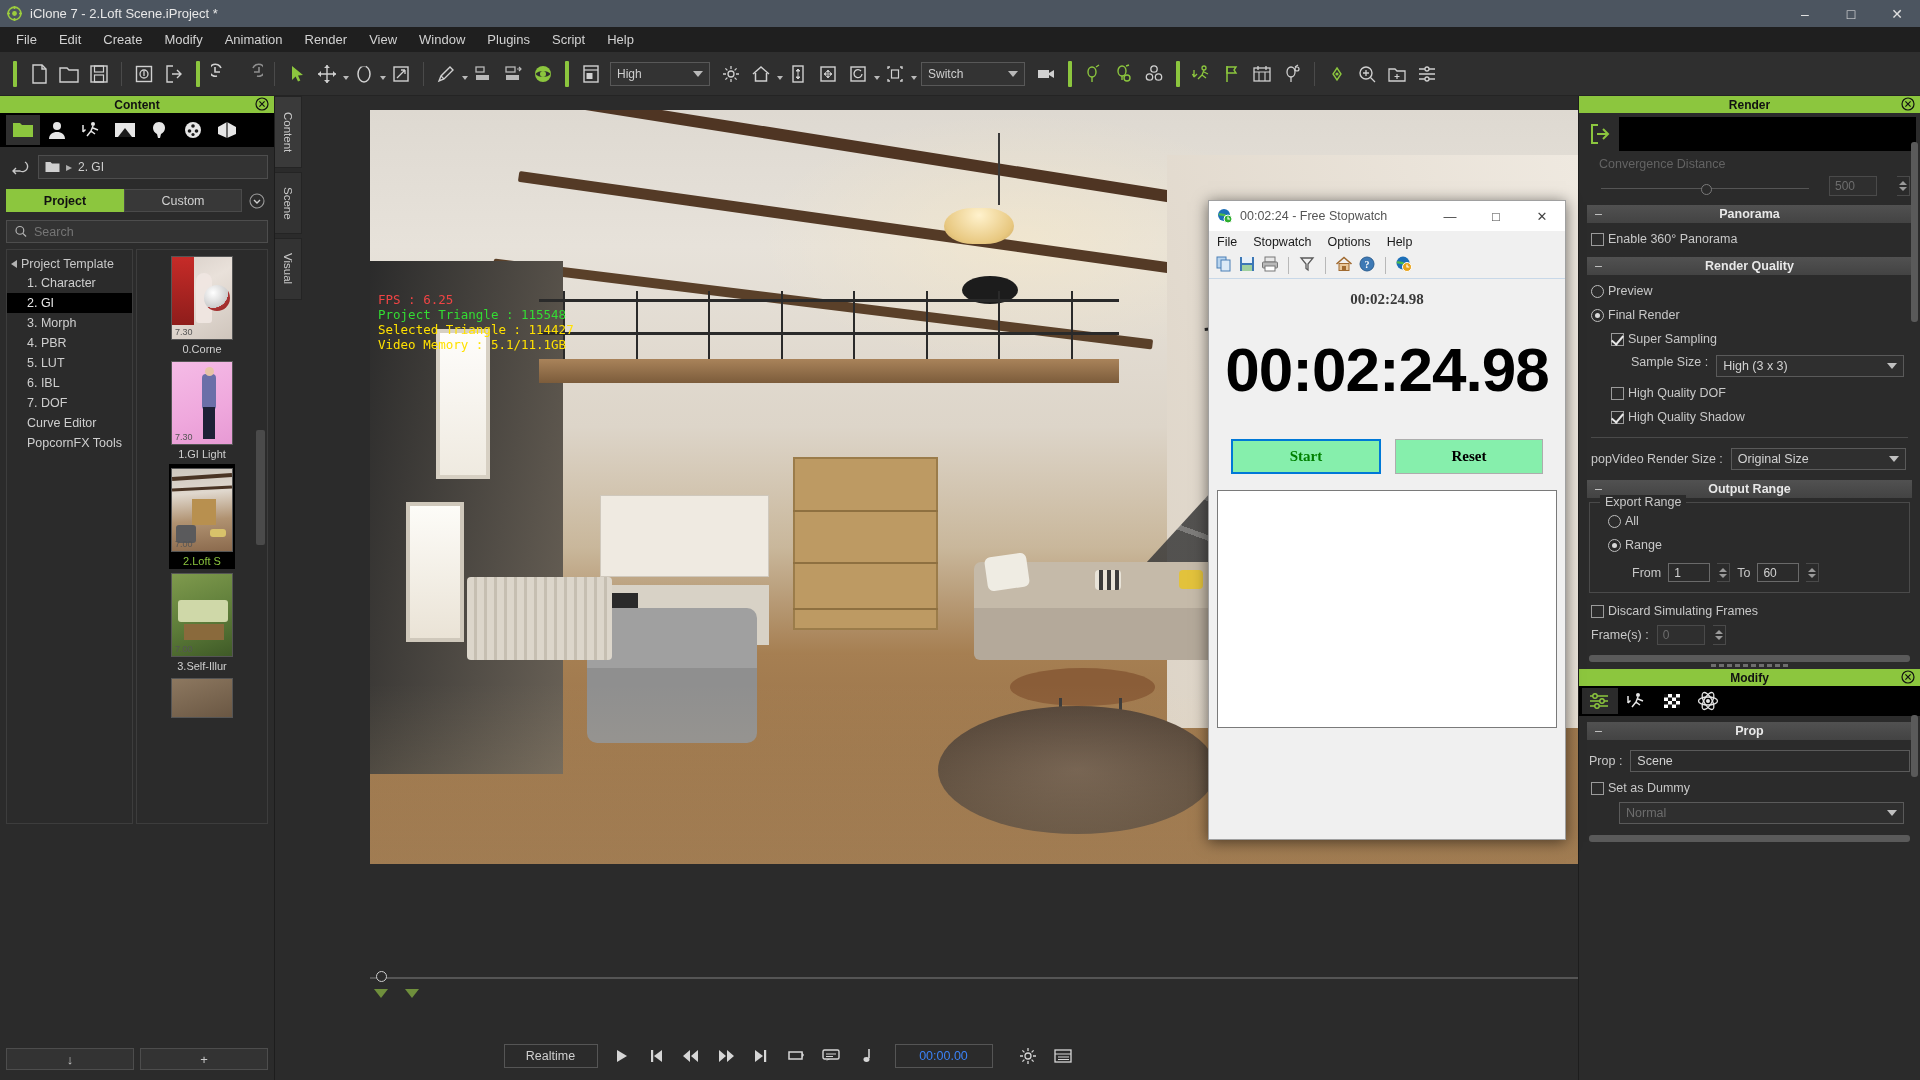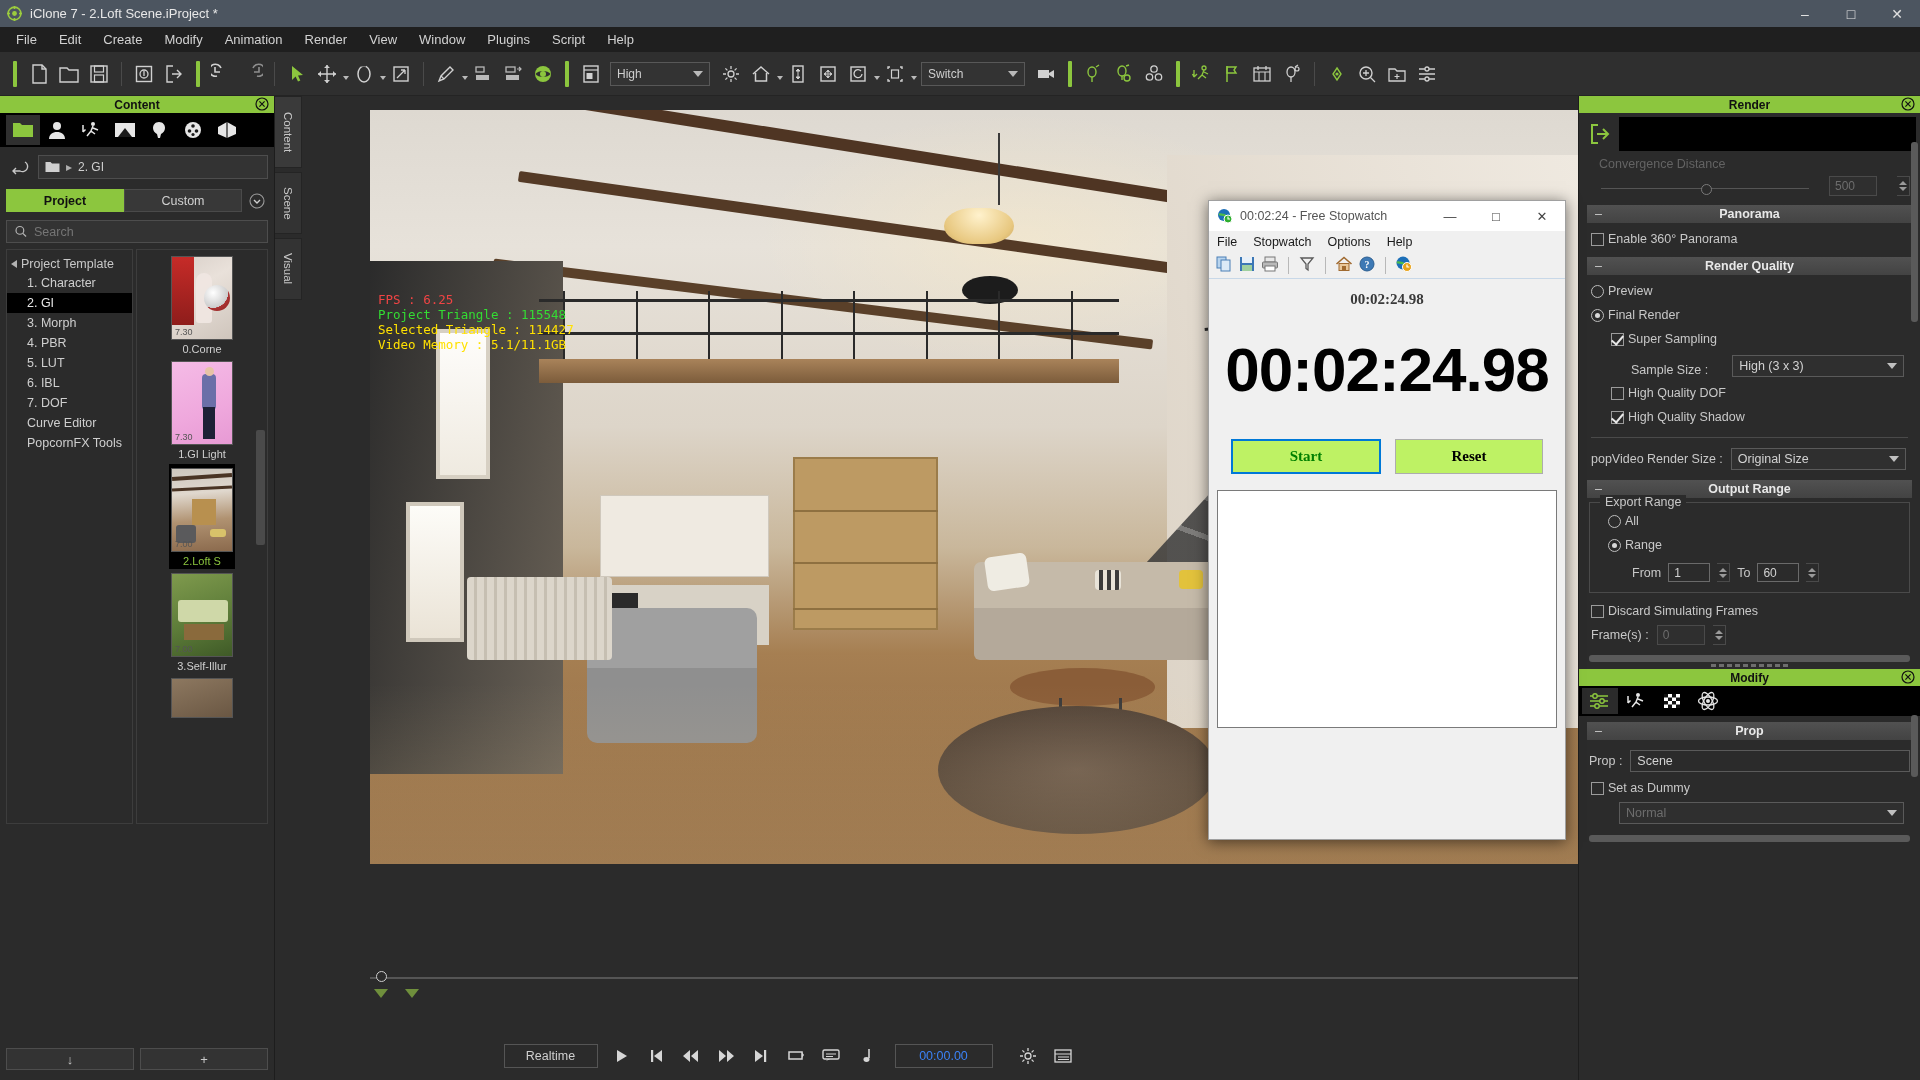--- a/index.html
+++ b/index.html
@@ -157,21 +157,21 @@
   .sw-title { height:30px; background:#fff; display:flex; align-items:center; padding-left:8px; font-size:12.5px; color:#555; }
   .sw-title .ico { width:16px; height:16px; margin-right:7px; }
   .sw-wbtns { margin-left:auto; display:flex; height:30px;}
   .sw-wbtn { width:46px; height:30px; display:flex; align-items:center; justify-content:center; color:#444; font-size:13px;}
   .sw-menu { height:22px; background:#f0f0f0; display:flex; align-items:center; padding-left:8px; gap:16px; font-size:12.5px; color:#1a1a1a;}
   .sw-tools { height:26px; background:#f0f0f0; display:flex; align-items:center; padding-left:6px; gap:5px; border-bottom:1px solid #c8d8e8;}
   .sw-tsep { width:1px; height:17px; background:#b8b8b8; margin:0 4px;}
   .sw-small { text-align:center; padding-top:12px; font-size:15px; font-weight:bold; color:#3a3a3a; font-family:"Liberation Serif", serif;}
   .sw-big { text-align:center; padding:26px 0 0 0; font-size:62px; font-weight:bold; letter-spacing:-1px; color:#000; font-family:"Liberation Sans", sans-serif;}
   .sw-btns { display:flex; gap:14px; padding:34px 22px 0 22px;}
-  .sw-btn { flex:1; height:35px; background:#bef264; border:1px solid #adadad; display:flex; align-items:center; justify-content:center;
+  .sw-btn { flex:1; height:35px; background:#86efac; border:1px solid #adadad; display:flex; align-items:center; justify-content:center;
             font-size:15px; font-weight:bold; font-family:"Liberation Serif", serif;}
   .sw-btn.primary { border:2px solid #0078d7; color:#008000;}
   .sw-list { margin:16px 8px 8px 8px; height:238px; background:#fff; border:1px solid #7a7a7a;}
 </style>
 </head>
 <body>
 
 <div class="app">
 
   <div class="titlebar">
@@ -839,21 +839,21 @@
         <span>Preview</span>
       </div>
       <div class="chk-row">
         <span class="rad on"></span>
         <span>Final Render</span>
       </div>
       <div class="chk-row" style="padding-left:32px">
         <span class="chk on"></span>
         <span>Super Sampling</span>
       </div>
-      <div style="display:flex;align-items:flex-end;gap:24px;padding:4px 16px 4px 52px">
+      <div style="display:flex;align-items:flex-start;gap:8px;padding:4px 16px 4px 52px">
         <span style="font-size:12.5px">Sample Size :</span>
         <div class="combo" style="flex:1">
           <span>High (3 x 3)</span>
           <span class="arrow"></span>
         </div>
       </div>
       <div class="chk-row" style="padding-left:32px">
         <span class="chk"></span>
         <span>High Quality DOF</span>
       </div>

